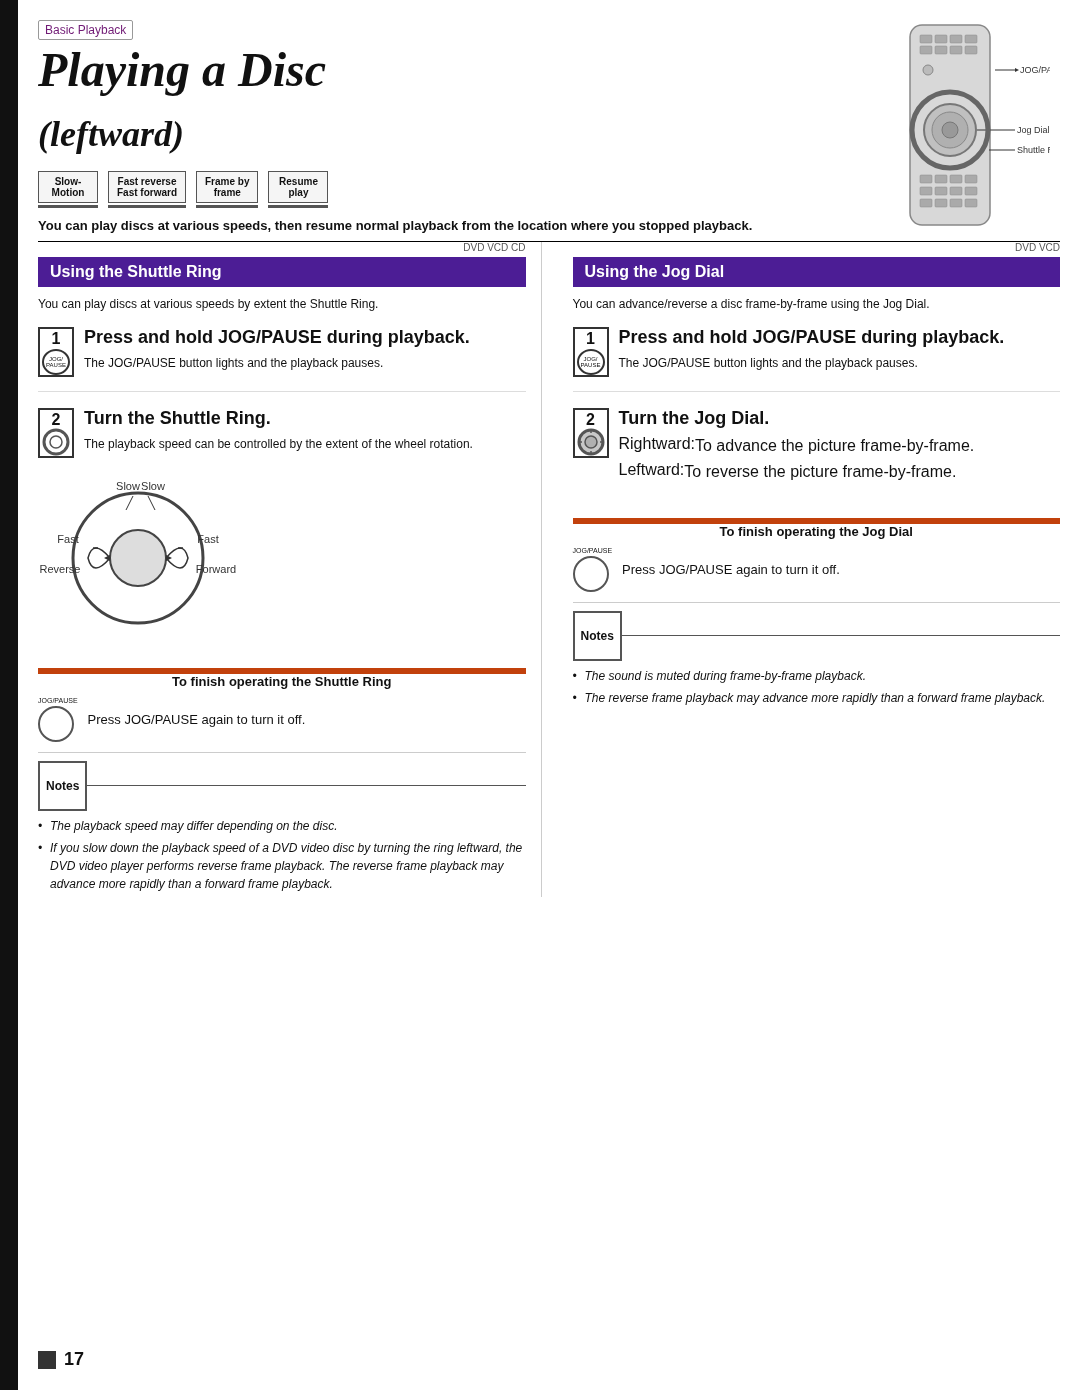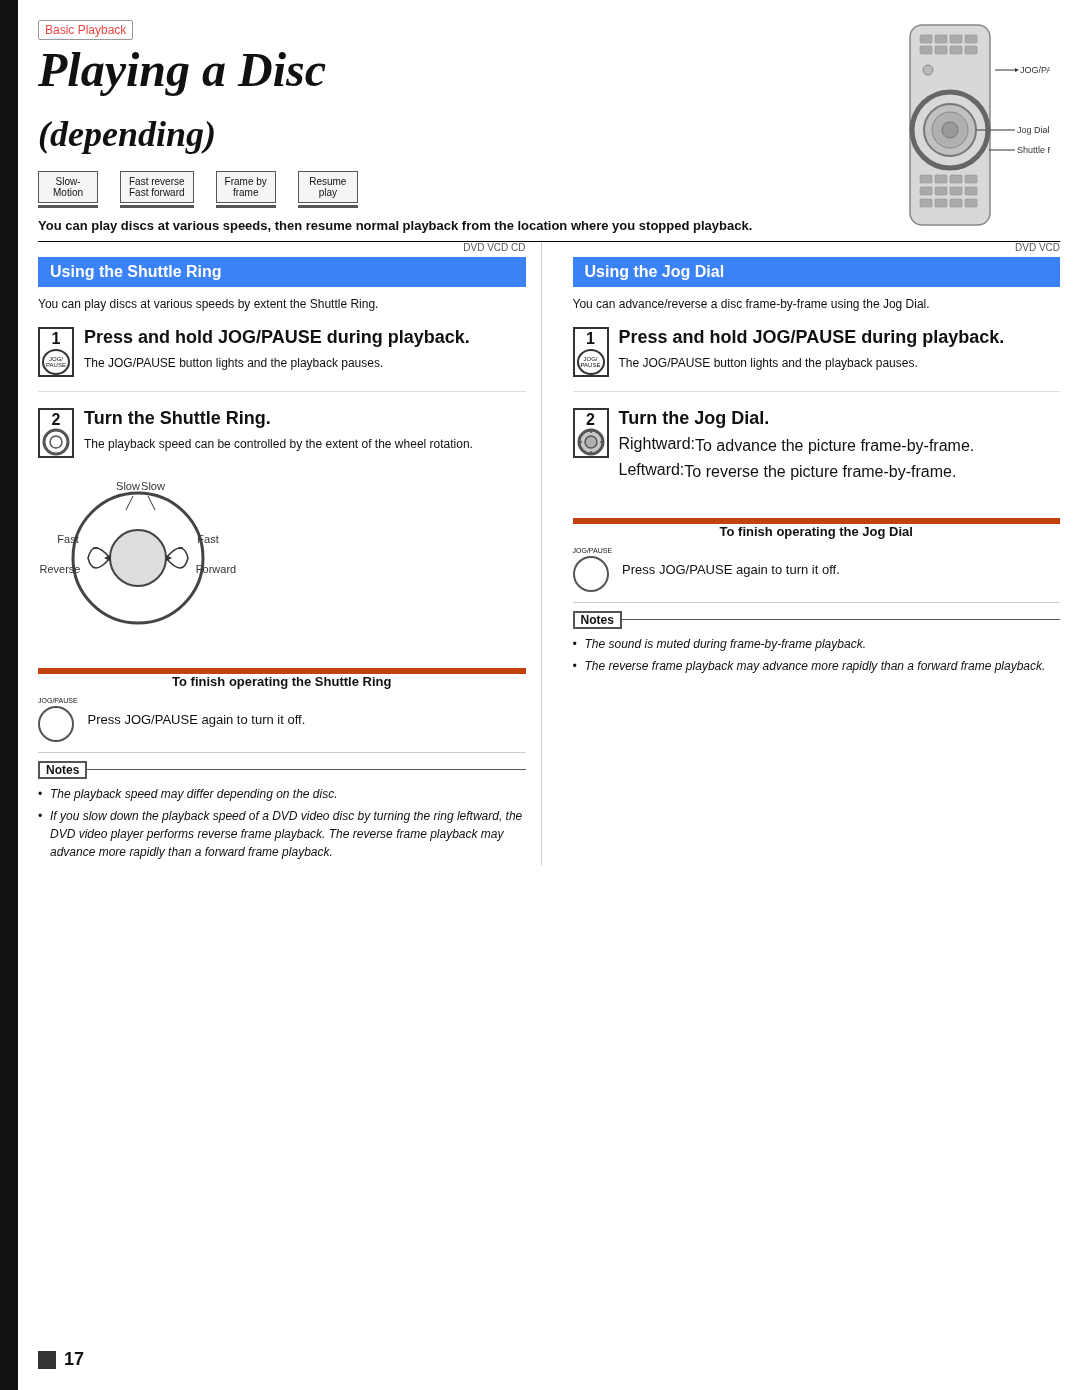--- a/index.html
+++ b/index.html
@@ -31,21 +31,21 @@
     
     .main-content {
       flex: 1;
       padding: 20px 20px 20px 20px;
       position: relative;
     }
 
     
     .breadcrumb {
       font-size: 12px;
-      color: #ef4444;
+      color: #701a75;
       margin-bottom: 4px;
       display: inline-block;
       border: 1px solid #999;
       padding: 2px 6px;
       border-radius: 2px;
     }
 
     .main-title {
       font-size: 48px;
       font-weight: bold;
@@ -75,23 +75,24 @@
 
     .header-right {
       width: 220px;
       position: relative;
       margin-left: 10px;
     }
 
     
     .buttons-row {
       display: flex;
-      gap: 22px;
+      gap: 10px;
       margin: 10px 0;
       align-items: flex-end;
+      font-weight: bold;
     }
 
     .btn-item {
       text-align: center;
       font-size: 10px;
     }
 
     .btn-box {
       border: 1px solid #555;
       padding: 4px 8px;
@@ -131,21 +132,21 @@
       border-right: 1px solid #ccc;
     }
 
     .col-right {
       flex: 1;
       padding: 0 0 0 15px;
     }
 
     
     .section-header {
-      background: #3b82f6;
+      background: #4c1d95;
       color: #fff;
       font-size: 16px;
       font-weight: bold;
       padding: 6px 12px;
       margin-bottom: 8px;
     }
 
     .dvd-vcd-label {
       font-size: 10px;
       color: #555;
@@ -222,21 +223,21 @@
     }
 
     .notes-header {
       display: flex;
       align-items: center;
       margin-bottom: 6px;
     }
 
     .notes-box {
       border: 2px solid #555;
-      padding: 0 6px;
+      padding: 16px 6px;
       font-size: 12px;
       font-weight: bold;
       margin-right: 0;
     }
 
     .notes-line {
       flex: 1;
       height: 1px;
       background: #555;
     }
@@ -347,21 +348,21 @@
 <div class="page-container">
 
   <div class="left-bar"></div>
 
   <div class="main-content">
 
     <div class="header-row">
       <div class="header-left">
         <span class="breadcrumb">Basic Playback</span>
         <div class="main-title">Playing a Disc</div>
-        <div class="sub-title">(depending)</div>
+        <div class="sub-title">(leftward)</div>
 
         
         <div class="buttons-row">
           <div class="btn-item">
             <div class="btn-box">Slow-<br>Motion</div>
             <div class="btn-line"></div>
           </div>
           <div class="btn-item">
             <div class="btn-box">Fast reverse<br>Fast forward</div>
             <div class="btn-line"></div>

